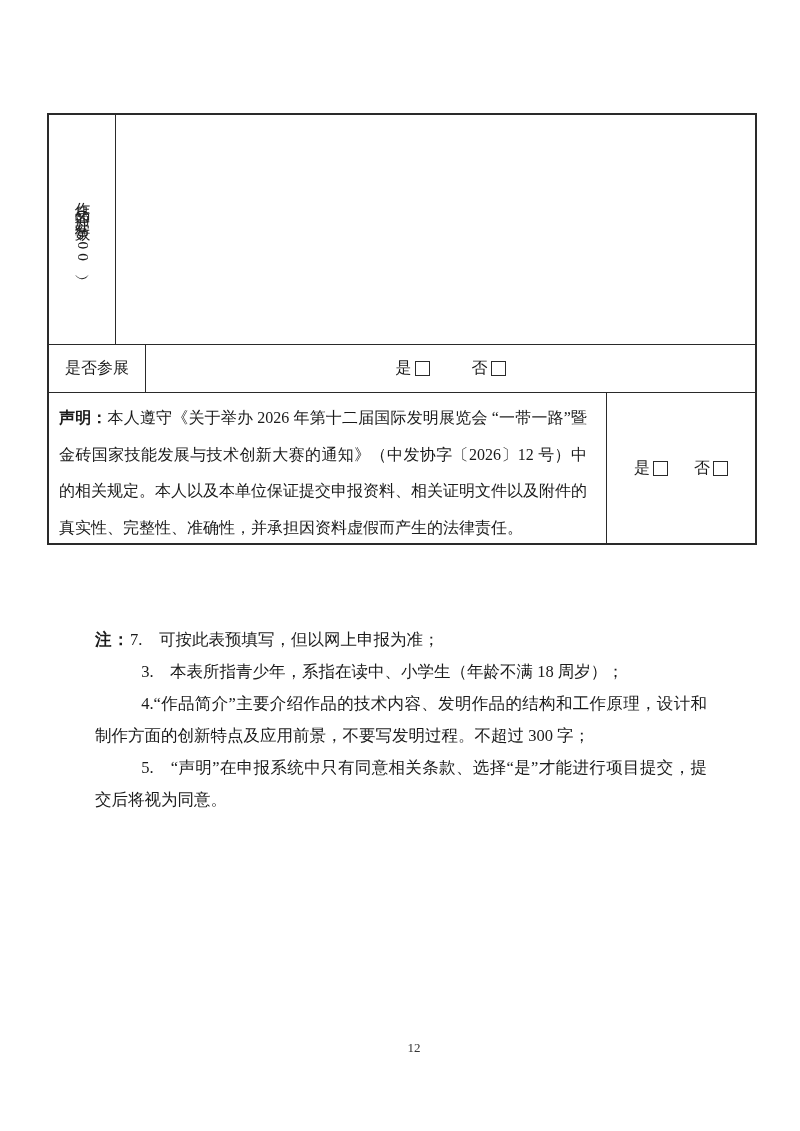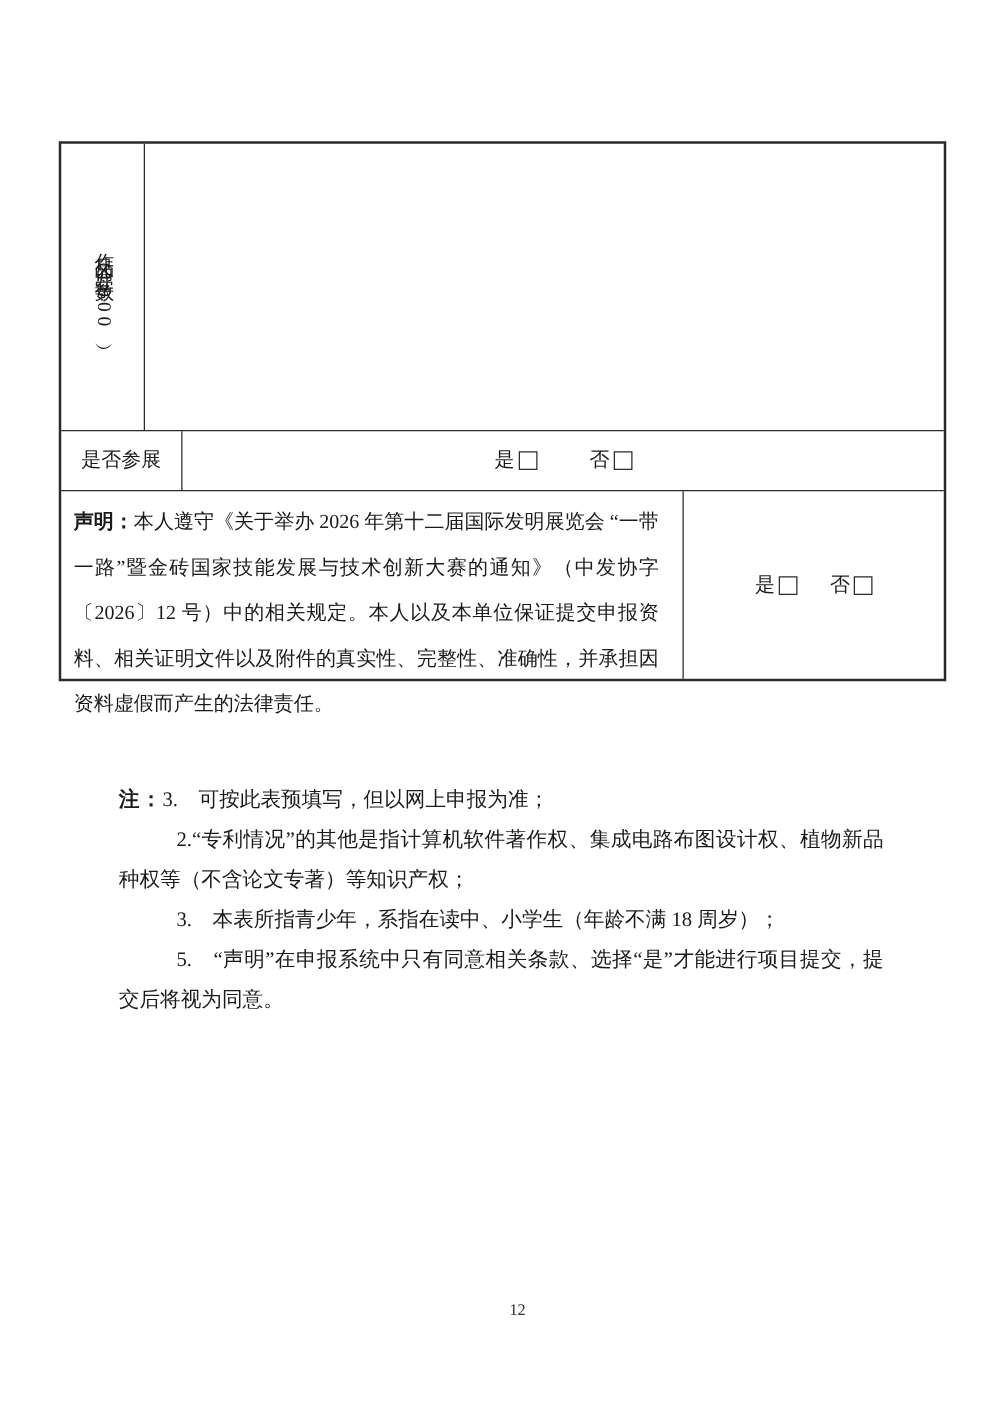--- a/index.html
+++ b/index.html
@@ -52,21 +52,21 @@
   .row-exhibit .value-cell {
     display: flex;
     align-items: center;
     justify-content: center;
     gap: 42px;
     font-size: 16px;
   }
 
   .row-declaration { height: 150px; }
   .row-declaration .decl-cell {
-    width: 498px;
+    width: 558px;
     border-right: 1px solid #2a2a2a;
     padding: 7px 19px 6px 10px;
     font-size: 16px;
     line-height: 36.5px;
     text-align: justify;
   }
   .row-declaration .decl-cell b { font-family: inherit; }
   .row-declaration .decl-choice-cell {
     flex: 1 1 auto;
     display: flex;
@@ -150,21 +150,21 @@
         <span class="checkbox-pair">
           <span>否</span>
           <span class="checkbox"></span>
         </span>
       </div>
     </div>
 
   </div>
 
   <div class="notes">
-    <p class="note-first"><span class="note-prefix">注：</span><span>3.　可按此表预填写，但以网上申报为准；</span></p>
-    <p class="note-item">2.“专利情况”的其他是指计算机软件著作权、集成电路布图设计权、植物新品种权等（不含论文专著）等知识产权；</p>
+    <p class="note-first"><span class="note-prefix">注：</span><span>7.　可按此表预填写，但以网上申报为准；</span></p>
     <p class="note-item">3.　本表所指青少年，系指在读中、小学生（年龄不满 18 周岁）；</p>
+    <p class="note-item">4.“作品简介”主要介绍作品的技术内容、发明作品的结构和工作原理，设计和制作方面的创新特点及应用前景，不要写发明过程。不超过 300 字；</p>
     <p class="note-item">5.　“声明”在申报系统中只有同意相关条款、选择“是”才能进行项目提交，提交后将视为同意。</p>
   </div>
 
   <div class="page-number">12</div>
 
 </div>
 
 </body></html>

